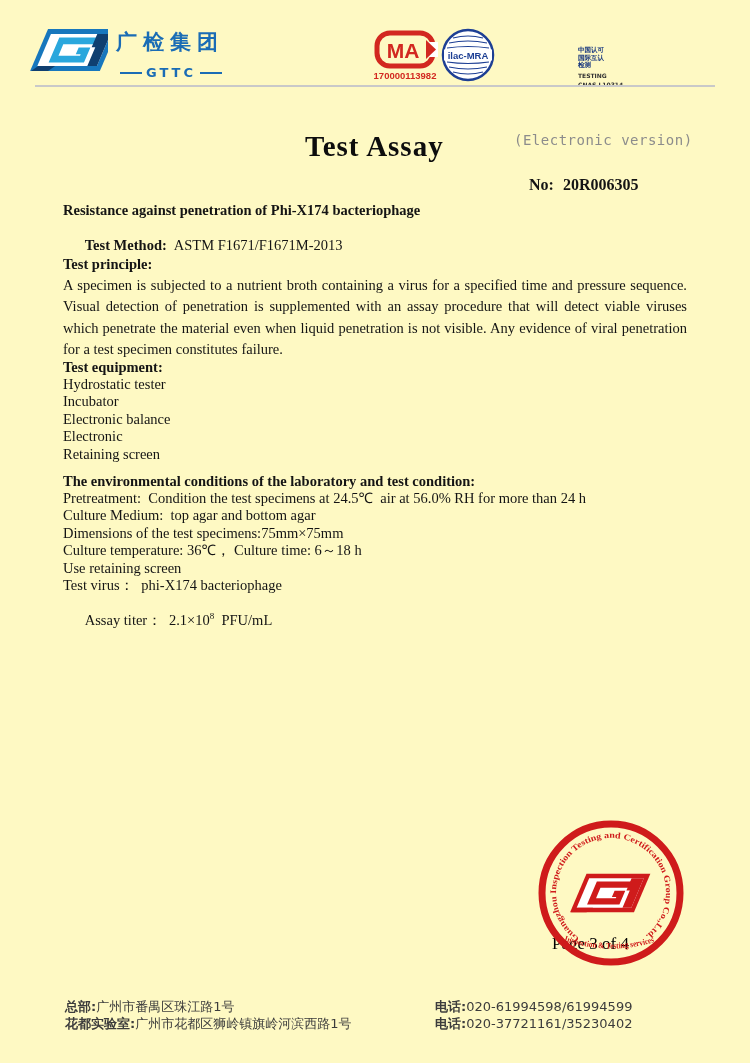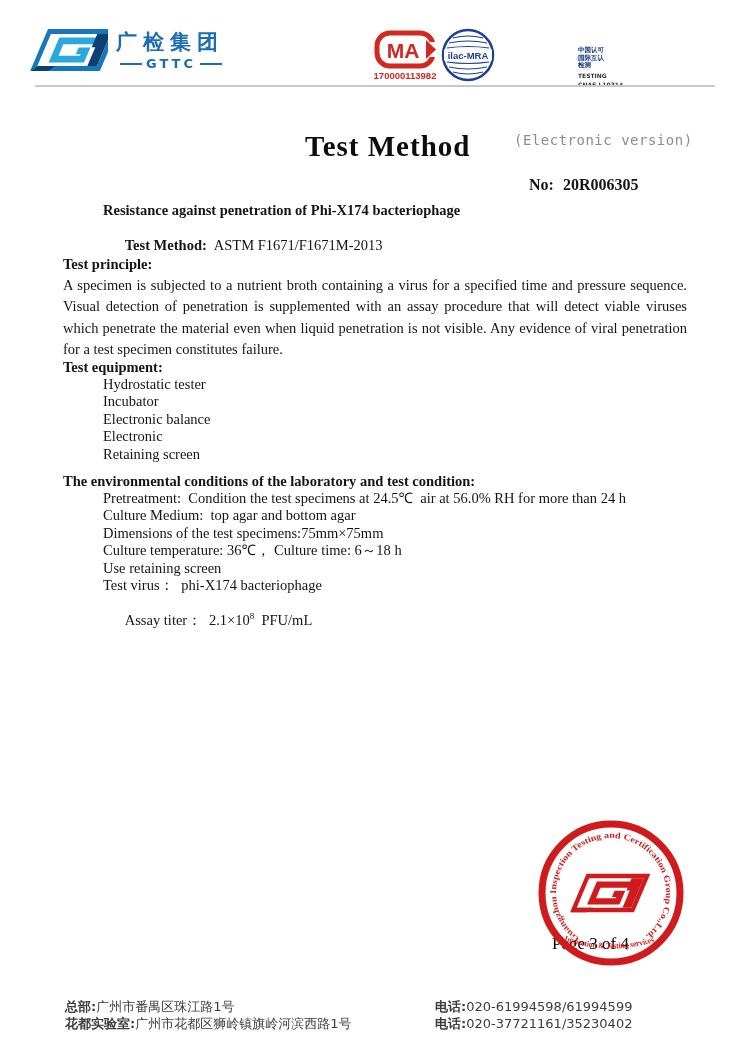--- a/index.html
+++ b/index.html
@@ -1,31 +1,31 @@
 <!DOCTYPE html>
 <html><head>
 <meta charset="utf-8">
 <style>
   * { margin:0; padding:0; box-sizing:border-box; }
   html,body { background:#e8e8e8; }
   .page {
     position:relative; width:750px; height:1063px; margin:0 auto;
-    background:#ffffff; overflow:hidden;
+    background:#fef9c3; overflow:hidden;
     font-family:"Liberation Serif", serif; color:#141414;
   }
   
   .logo-wrap { position:absolute; left:30px; top:27px; display:flex; align-items:flex-start; }
   .logo-glyph { width:78px; height:46px; }
   .logo-text { margin-left:8px; margin-top:4px; }
   .logo-cn {
     font-family:"DejaVu Sans","Liberation Sans",sans-serif;
     font-size:21px; font-weight:bold; color:#1a6cb5; letter-spacing:6px; line-height:22px;
   }
   .logo-en {
-    display:flex; align-items:center; justify-content:center; margin-top:3px;
+    display:flex; align-items:center; justify-content:center; margin-top:12px;
     font-family:"DejaVu Sans","Liberation Sans",sans-serif;
     font-size:13px; font-weight:bold; color:#1a6cb5; letter-spacing:3px;
   }
   .logo-en .dash { display:inline-block; width:22px; height:0; border-top:2px solid #1a6cb5; margin:0 4px; }
   .cma-wrap   { position:absolute; left:374px; top:30px;text-align:right; }
   .ilac-wrap  { position:absolute; left:441px; top:28px; }
   .cnas-wrap  { position:absolute; left:494px; top:30px; }
   .cnas-side  { position:absolute; left:578px; top:47px; width:50px;
                 font-family:"DejaVu Sans","Liberation Sans",sans-serif; color:#15357e; }
   .cnas-side .cn  { font-size:6.5px; line-height:7.5px; font-weight:bold; }
@@ -38,21 +38,21 @@
   }
   .electronic {
     position:absolute; left:514px; top:132px;
     font-family:"DejaVu Sans Mono", monospace;
     font-size:14px; color:#8c8c8c; letter-spacing:0.5px;
   }
   .report-no { position:absolute; left:529px; top:176px; font-size:16px; font-weight:bold; }
   .report-no .no-value { margin-left:9px; }
   
   .body-block { position:absolute; left:63px; width:624px; font-size:14.5px; }
-  .line  { line-height:17.4px; white-space:pre-wrap;margin-left:40px; }
+  .line  { line-height:17.4px; white-space:pre-wrap; }
   .hline { line-height:18px; font-weight:bold; white-space:pre-wrap; }
   .subject-block { top:202px; }
   .subject-block .line { line-height:17.6px; }
   .method-value { font-weight:normal; margin-left:7px; }
   .principle-block { top:255px; }
   .principle-text { margin-top:2px; line-height:21.4px; text-align:justify; }
   .equipment-block { top:358px; }
   .env-block { top:472px; }
   sup.assay-sup { font-size:9px; line-height:0; }
   
@@ -120,21 +120,21 @@
   <div class="cnas-side">
     <div class="cn">中国认可</div>
     <div class="cn">国际互认</div>
     <div class="cn">检测</div>
     <div class="en">TESTING</div>
     <div class="en">CNAS L10314</div>
   </div>
 
   <div class="divider"></div>
 
-  <div class="title">Test Method</div>
+  <div class="title">Test Assay</div>
   <div class="electronic">(Electronic version)</div>
   <div class="report-no">
     <span>No:</span><span class="no-value">20R006305</span>
   </div>
 
   <div class="body-block subject-block">
     <div class="line" style="font-weight:bold">Resistance against penetration of Phi-X174 bacteriophage</div>
     <div class="line">
       <span style="font-weight:bold">Test Method:</span><span class="method-value">ASTM F1671/F1671M-2013</span>
     </div>

